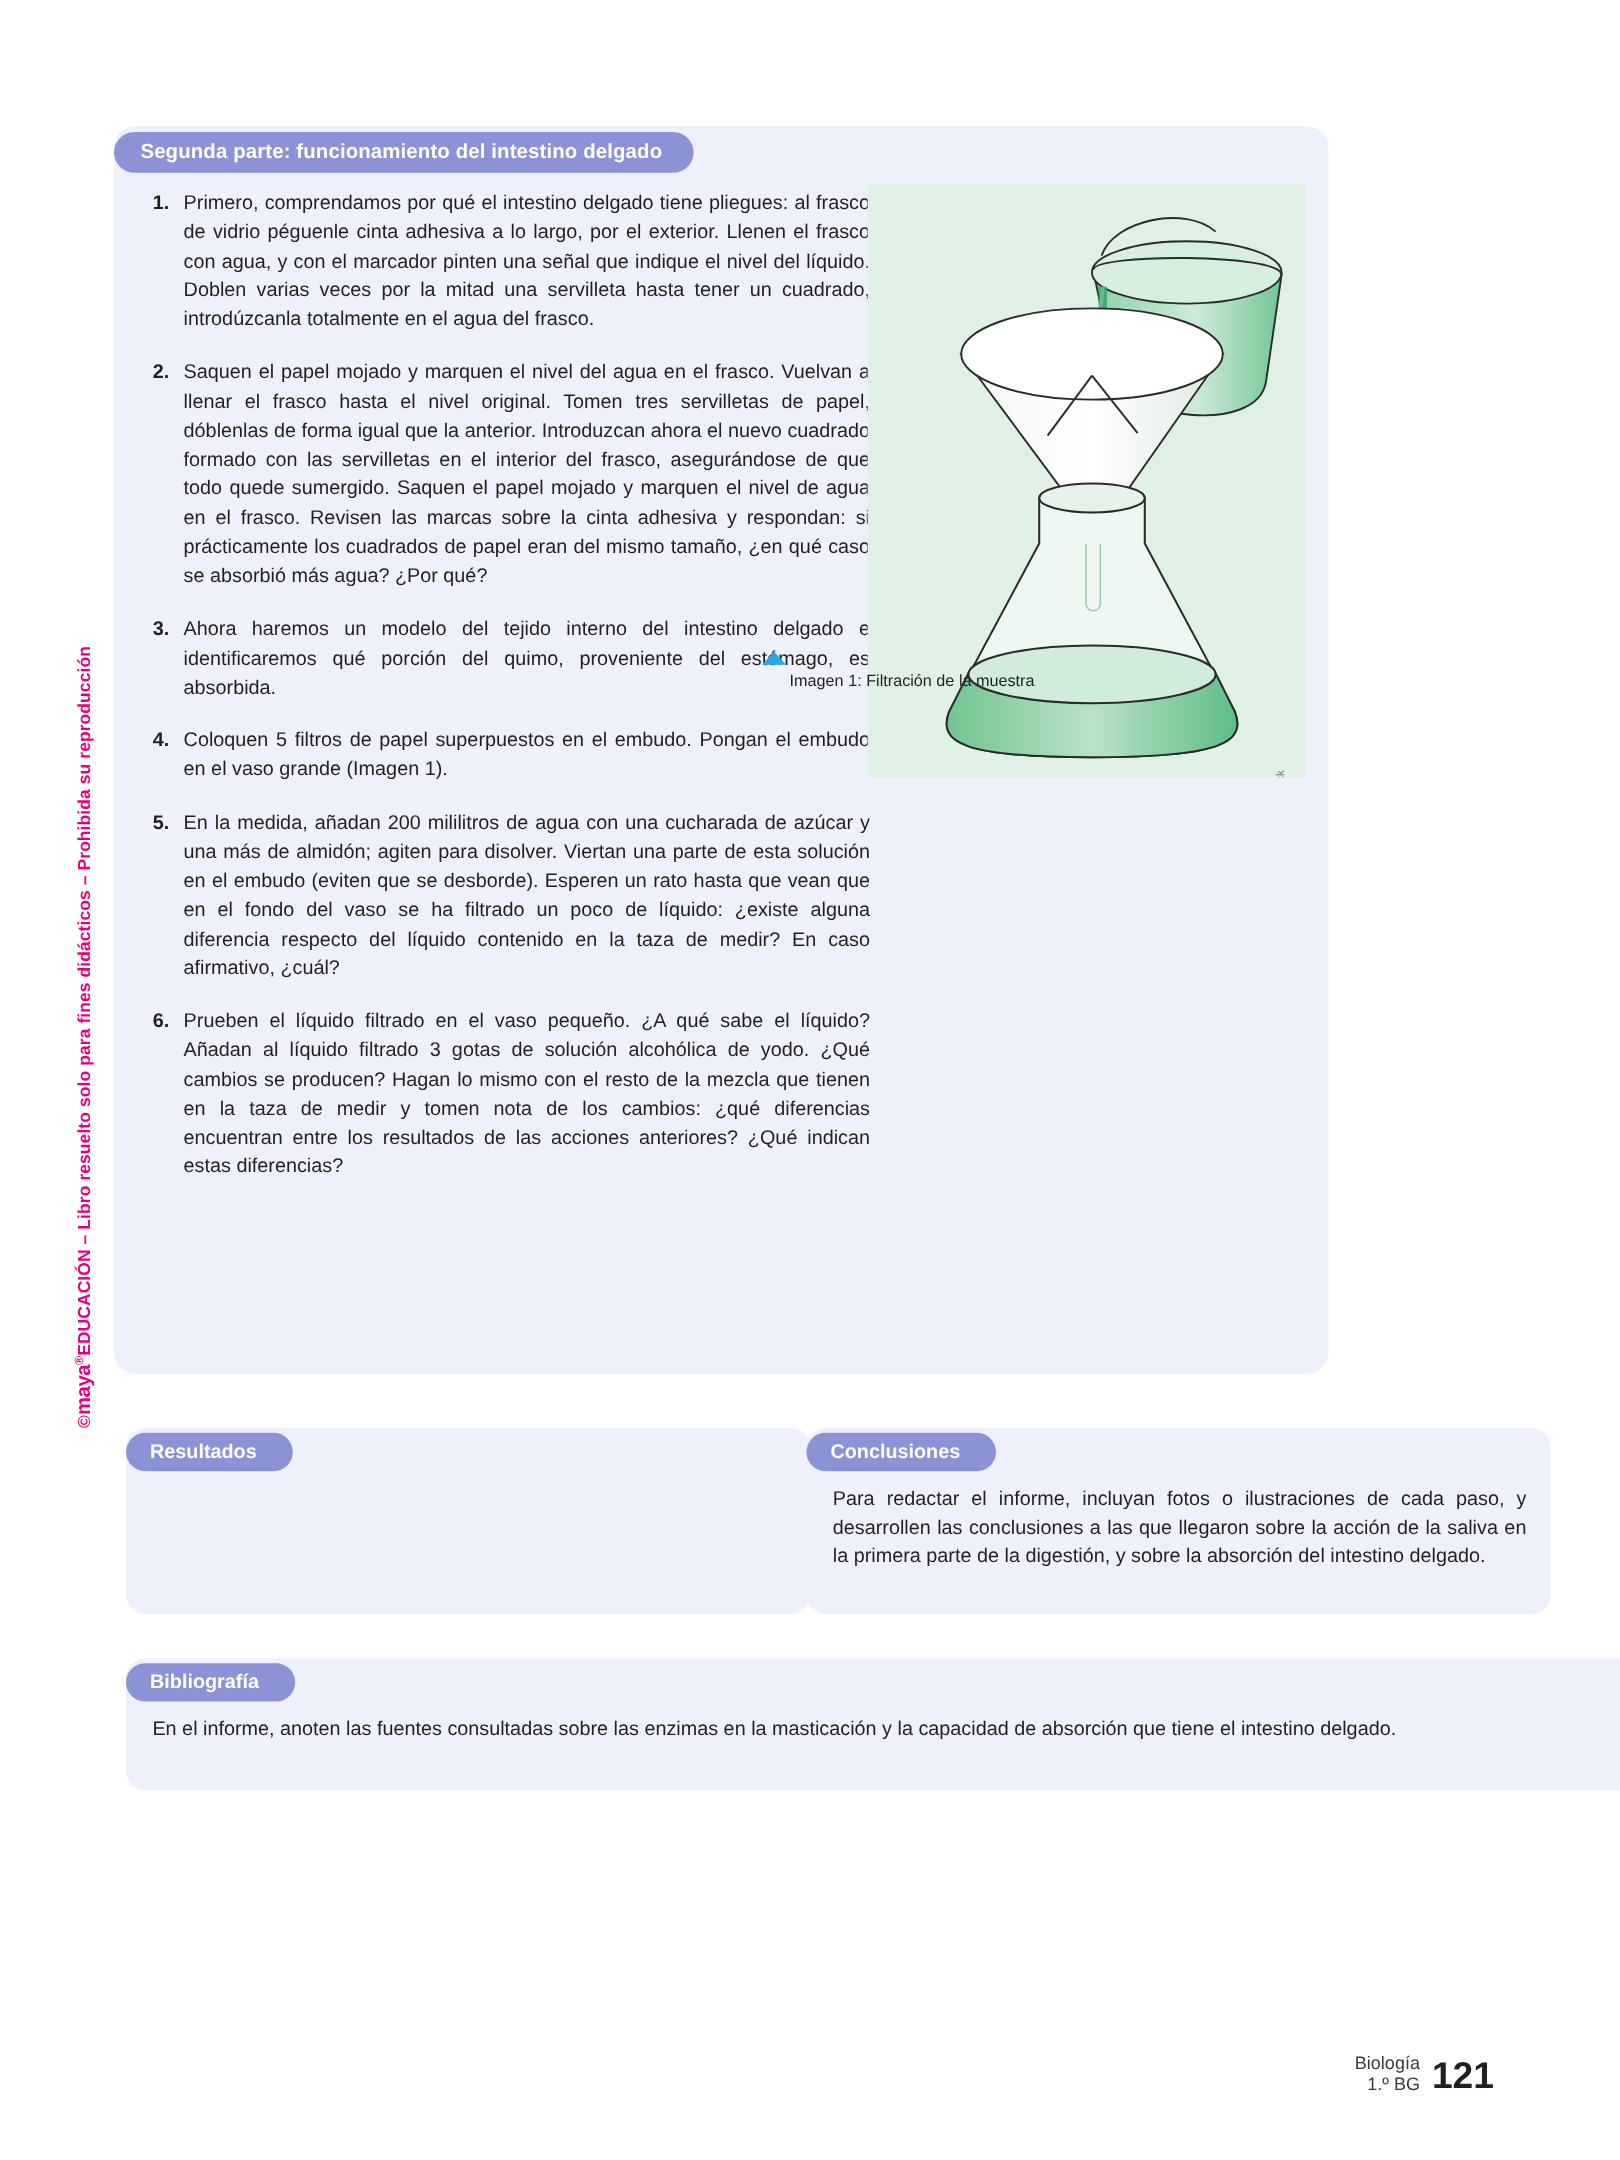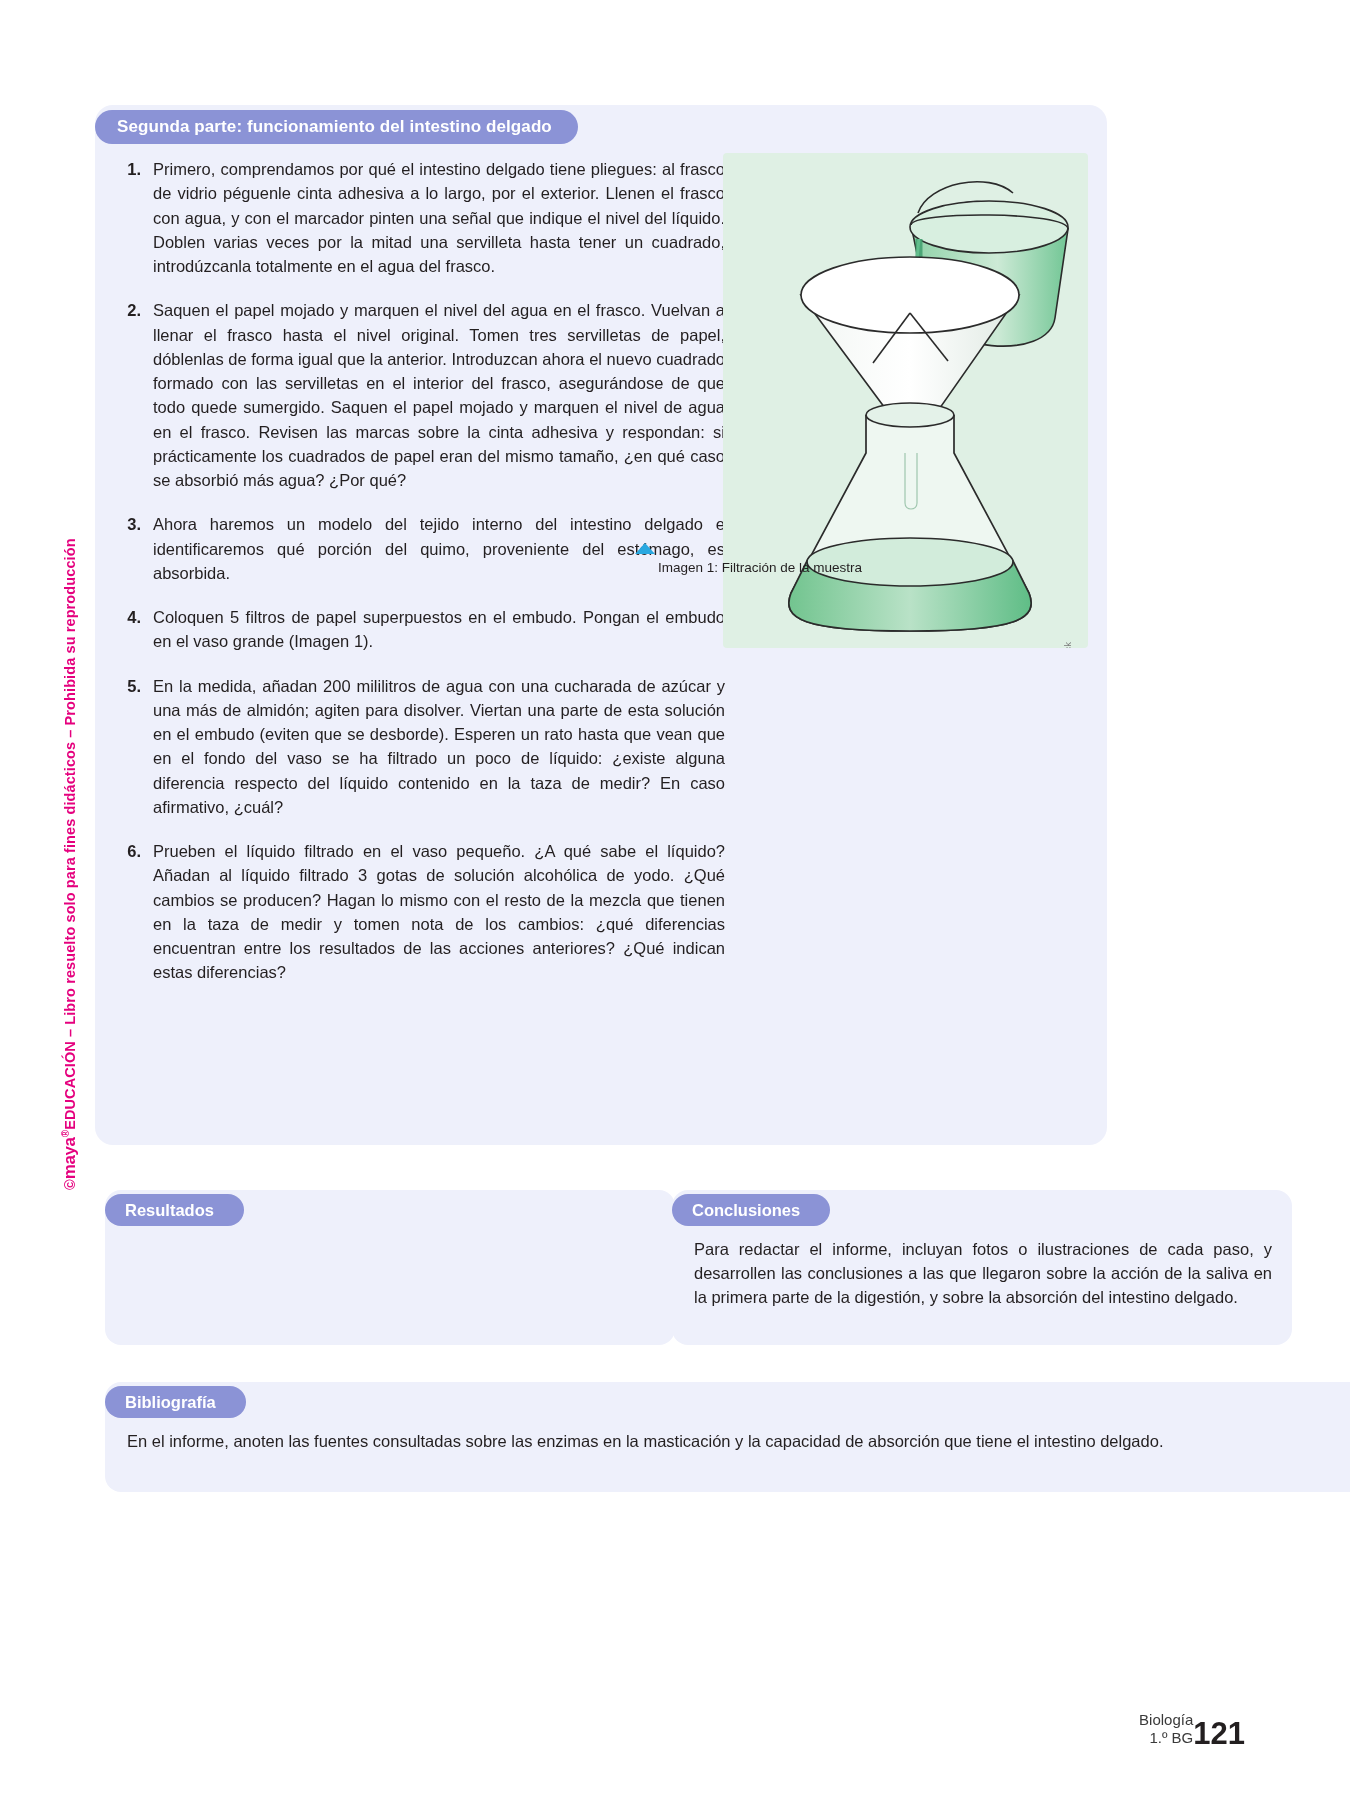--- a/index.html
+++ b/index.html
@@ -165,21 +165,22 @@
   #results-box   { left: 105px; top: 1190px; width: 570px; height: 155px; }
   #conclusions-box { left: 672px; top: 1190px; width: 620px; height: 155px; }
   #biblio-box    { left: 105px; top: 1382px; width: 1316px; height: 110px; }
 
   
   .footer {
     position: absolute;
     right: 105px;
     bottom: 52px;
     display: flex;
-    align-items: flex-end;
+    align-items: center;
+    gap: 10px;
   }
   .footer-sub {
     text-align: right;
     font-size: 15px;
     line-height: 1.25;
     color: #3a3a3a;
   }
   .footer-page {
     font-size: 31px;
     font-weight: 700;

